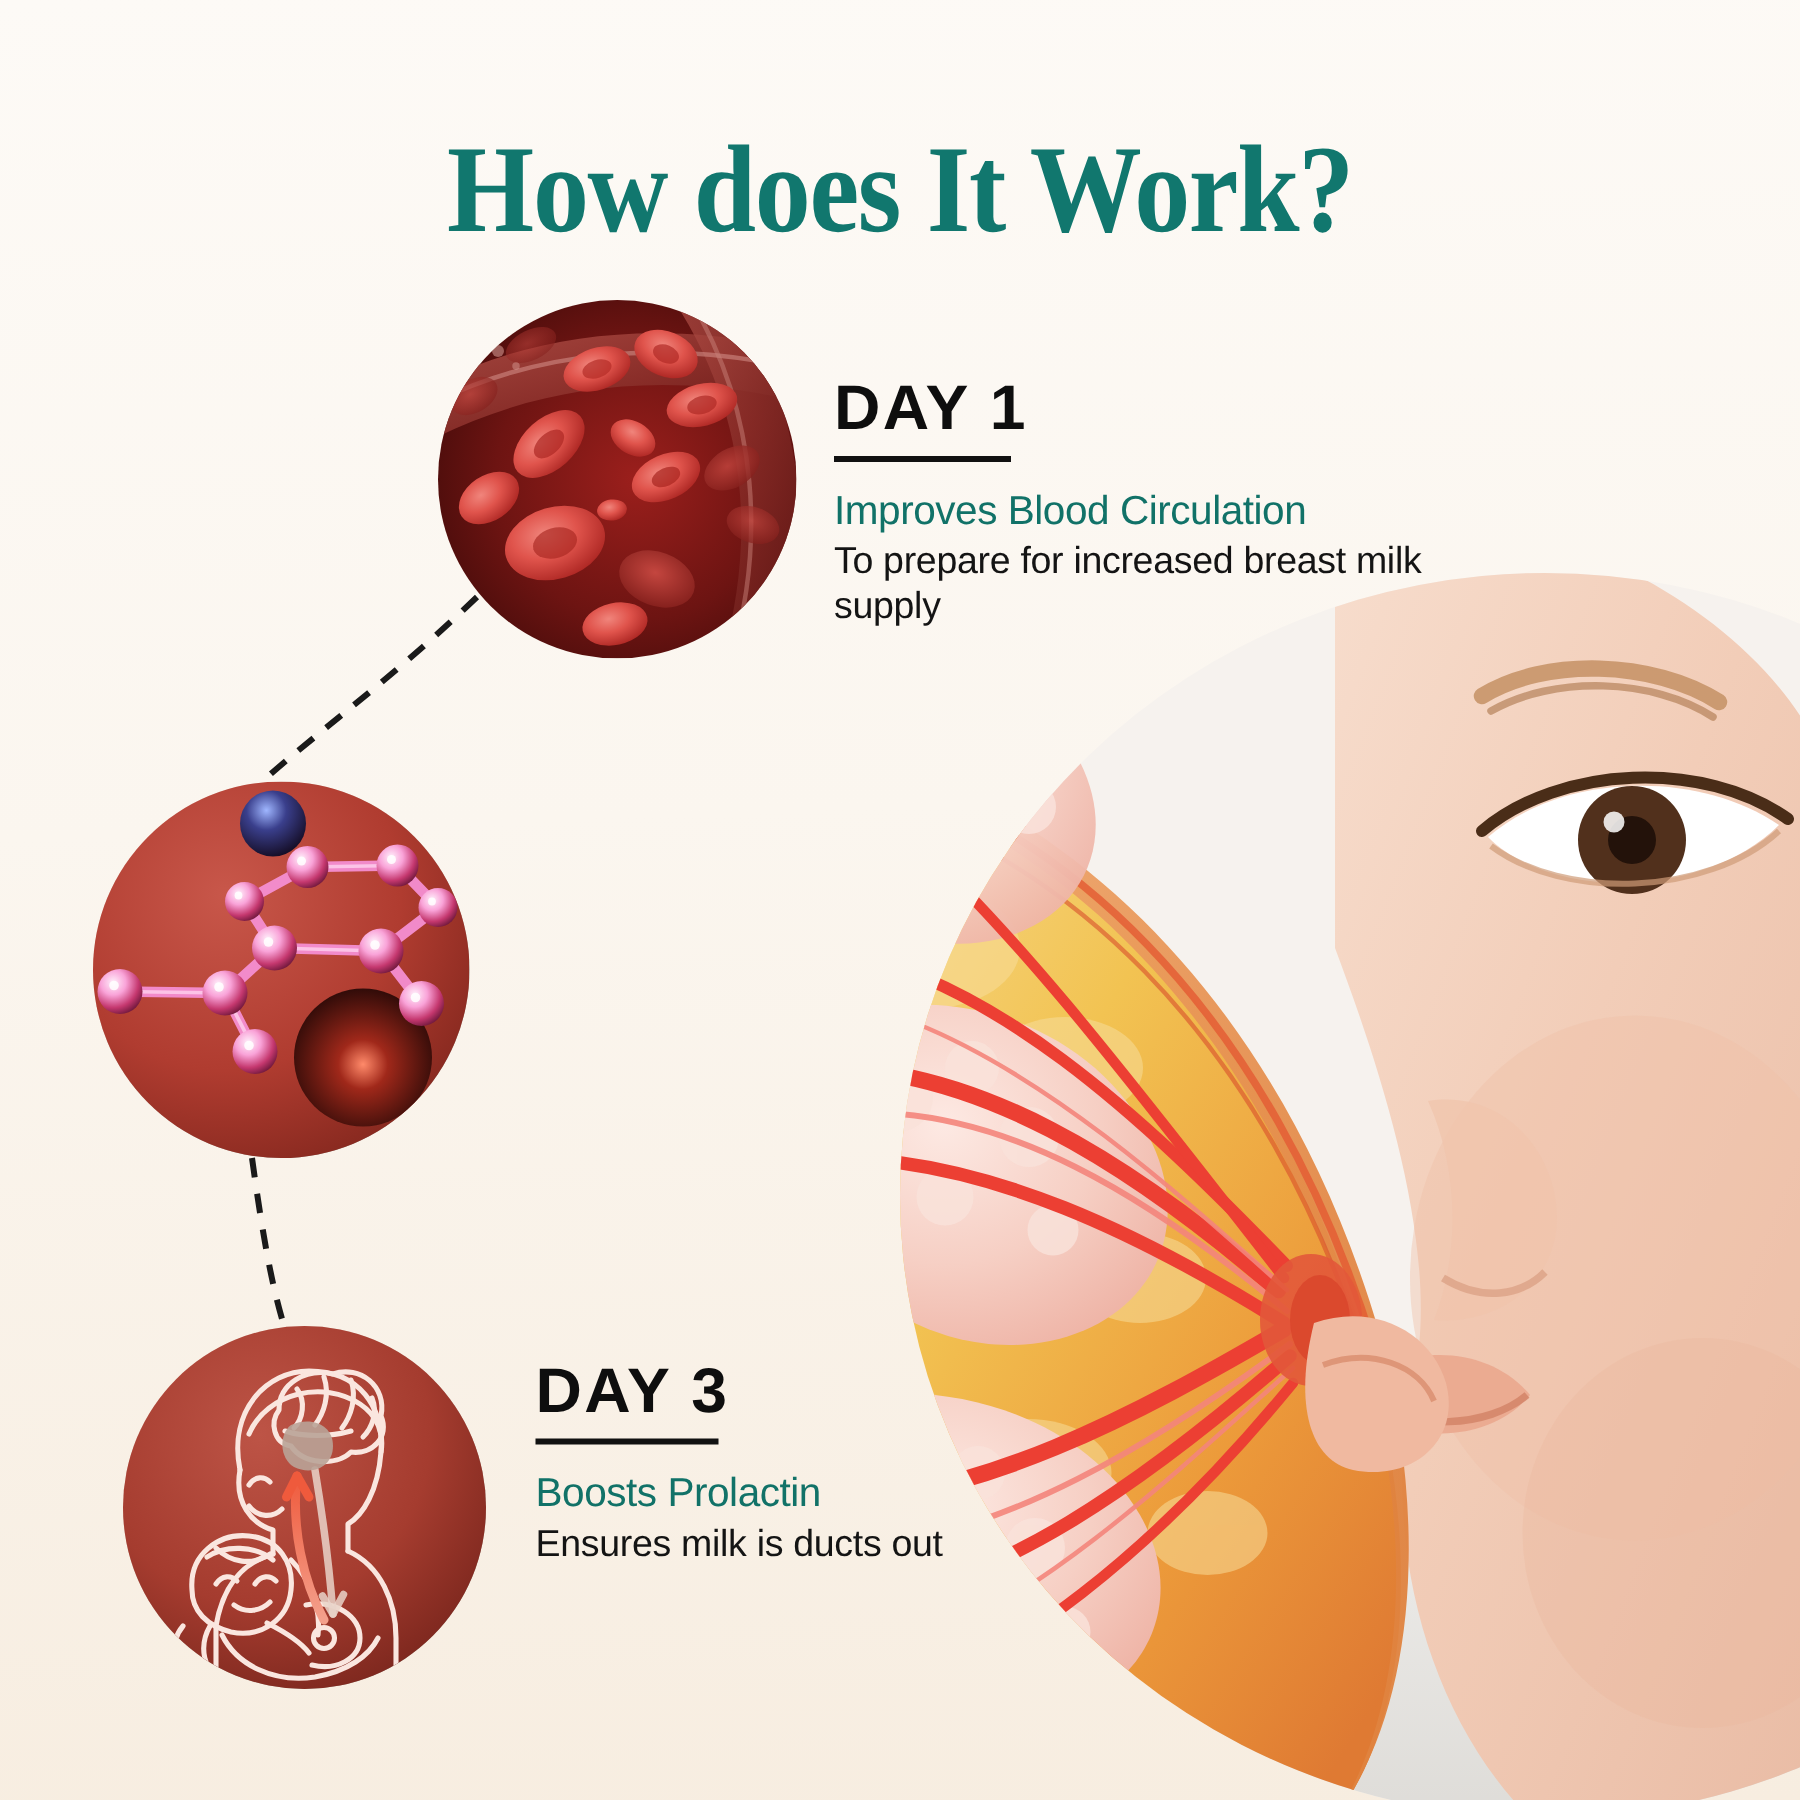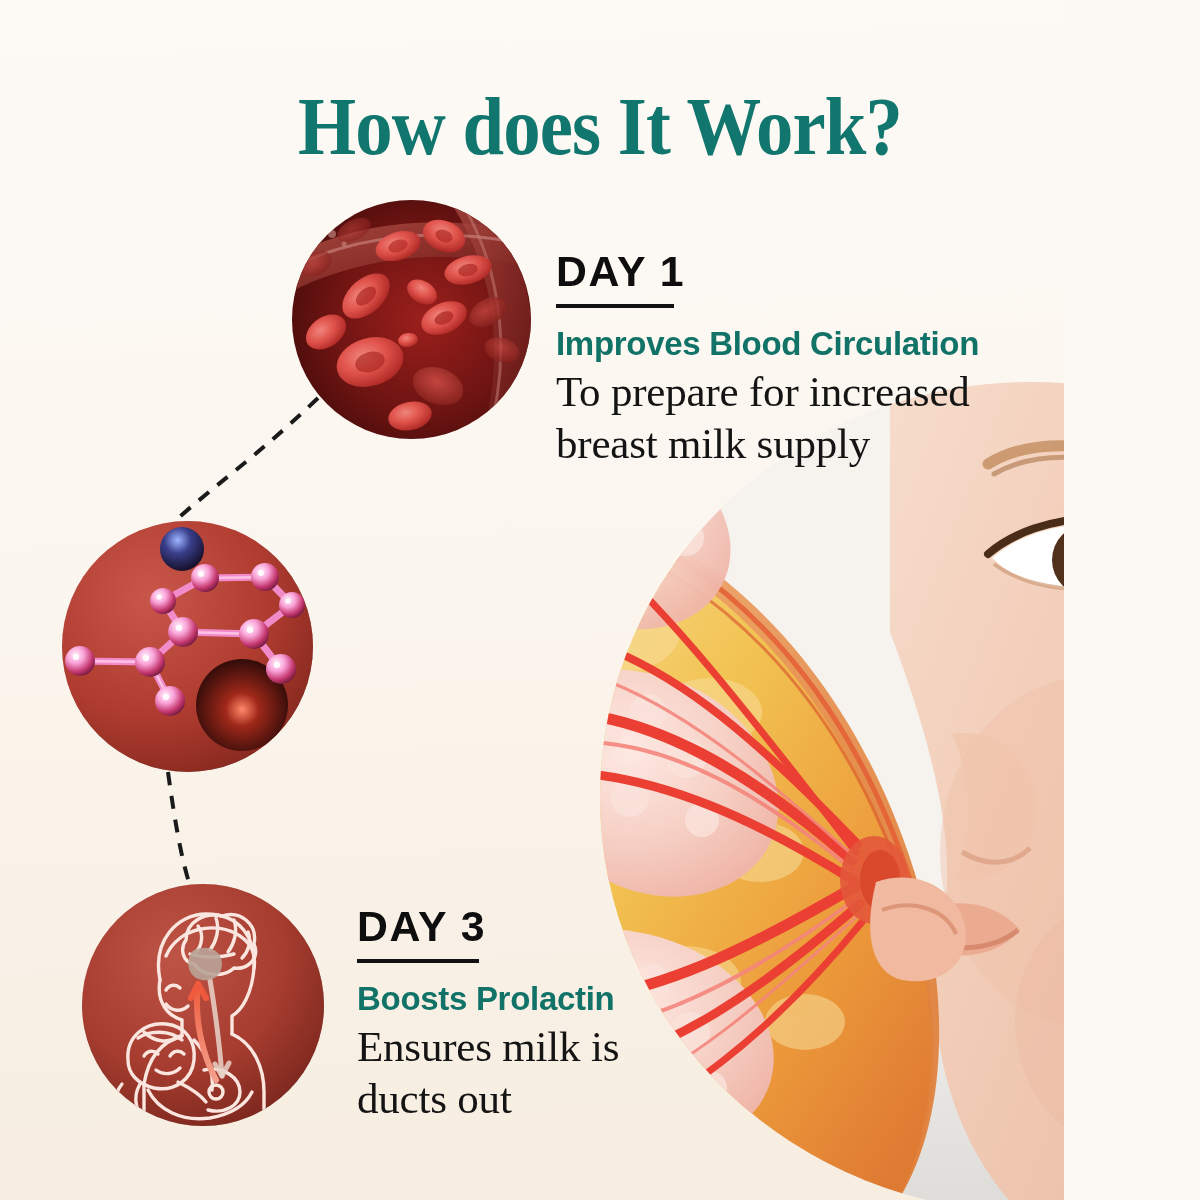--- a/index.html
+++ b/index.html
@@ -2,21 +2,21 @@
 <html><head>
 <meta charset="utf-8">
 <style>
   html,body{margin:0;padding:0;}
   body{
     width:1200px;height:1200px;overflow:hidden;
     font-family:"Liberation Sans", sans-serif;
     background:#FCF8F3;
   }
   #stage{
-    position:relative;width:1064px;height:1200px;
+    position:relative;width:1200px;height:1200px;
     background:linear-gradient(178deg,#FDFAF6 0%,#FBF6EF 45%,#F7EDE0 100%);
     overflow:hidden;
   }
 
   
   .title{
     position:absolute;left:0;top:78px;width:1200px;text-align:center;
     font-family:"Liberation Serif", serif;
     font-weight:bold;font-size:83px;letter-spacing:-1px;
     color:#11776E;
@@ -58,26 +58,26 @@
     color:#0E0E0E;line-height:1.06;
     transform:scaleX(1.02);transform-origin:left center;
   }
   .rule{height:4px;background:#111;margin-top:9px;}
   .r1{width:118px;}
   .r2{width:133px;}
   .r3{width:122px;}
 
   .head{
     font-family:"Liberation Sans", sans-serif;
-    font-weight:bold;font-size:33px;line-height:1.17;
+    font-weight:normal;font-size:27px;line-height:1.17;
     color:#117268;margin-top:17px;letter-spacing:-0.3px;
   }
   .body{
-    font-family:Liberation Serif, serif;
-    font-weight:normal;font-size:43px;line-height:1.20;
+    font-family:Liberation Sans, sans-serif;
+    font-weight:normal;font-size:25px;line-height:1.20;
     color:#141414;margin-top:3px;letter-spacing:-0.2px;
   }
 </style>
 </head>
 <body>
 
 <div id="stage">
 
   <div class="title">How does It Work?</div>
 

